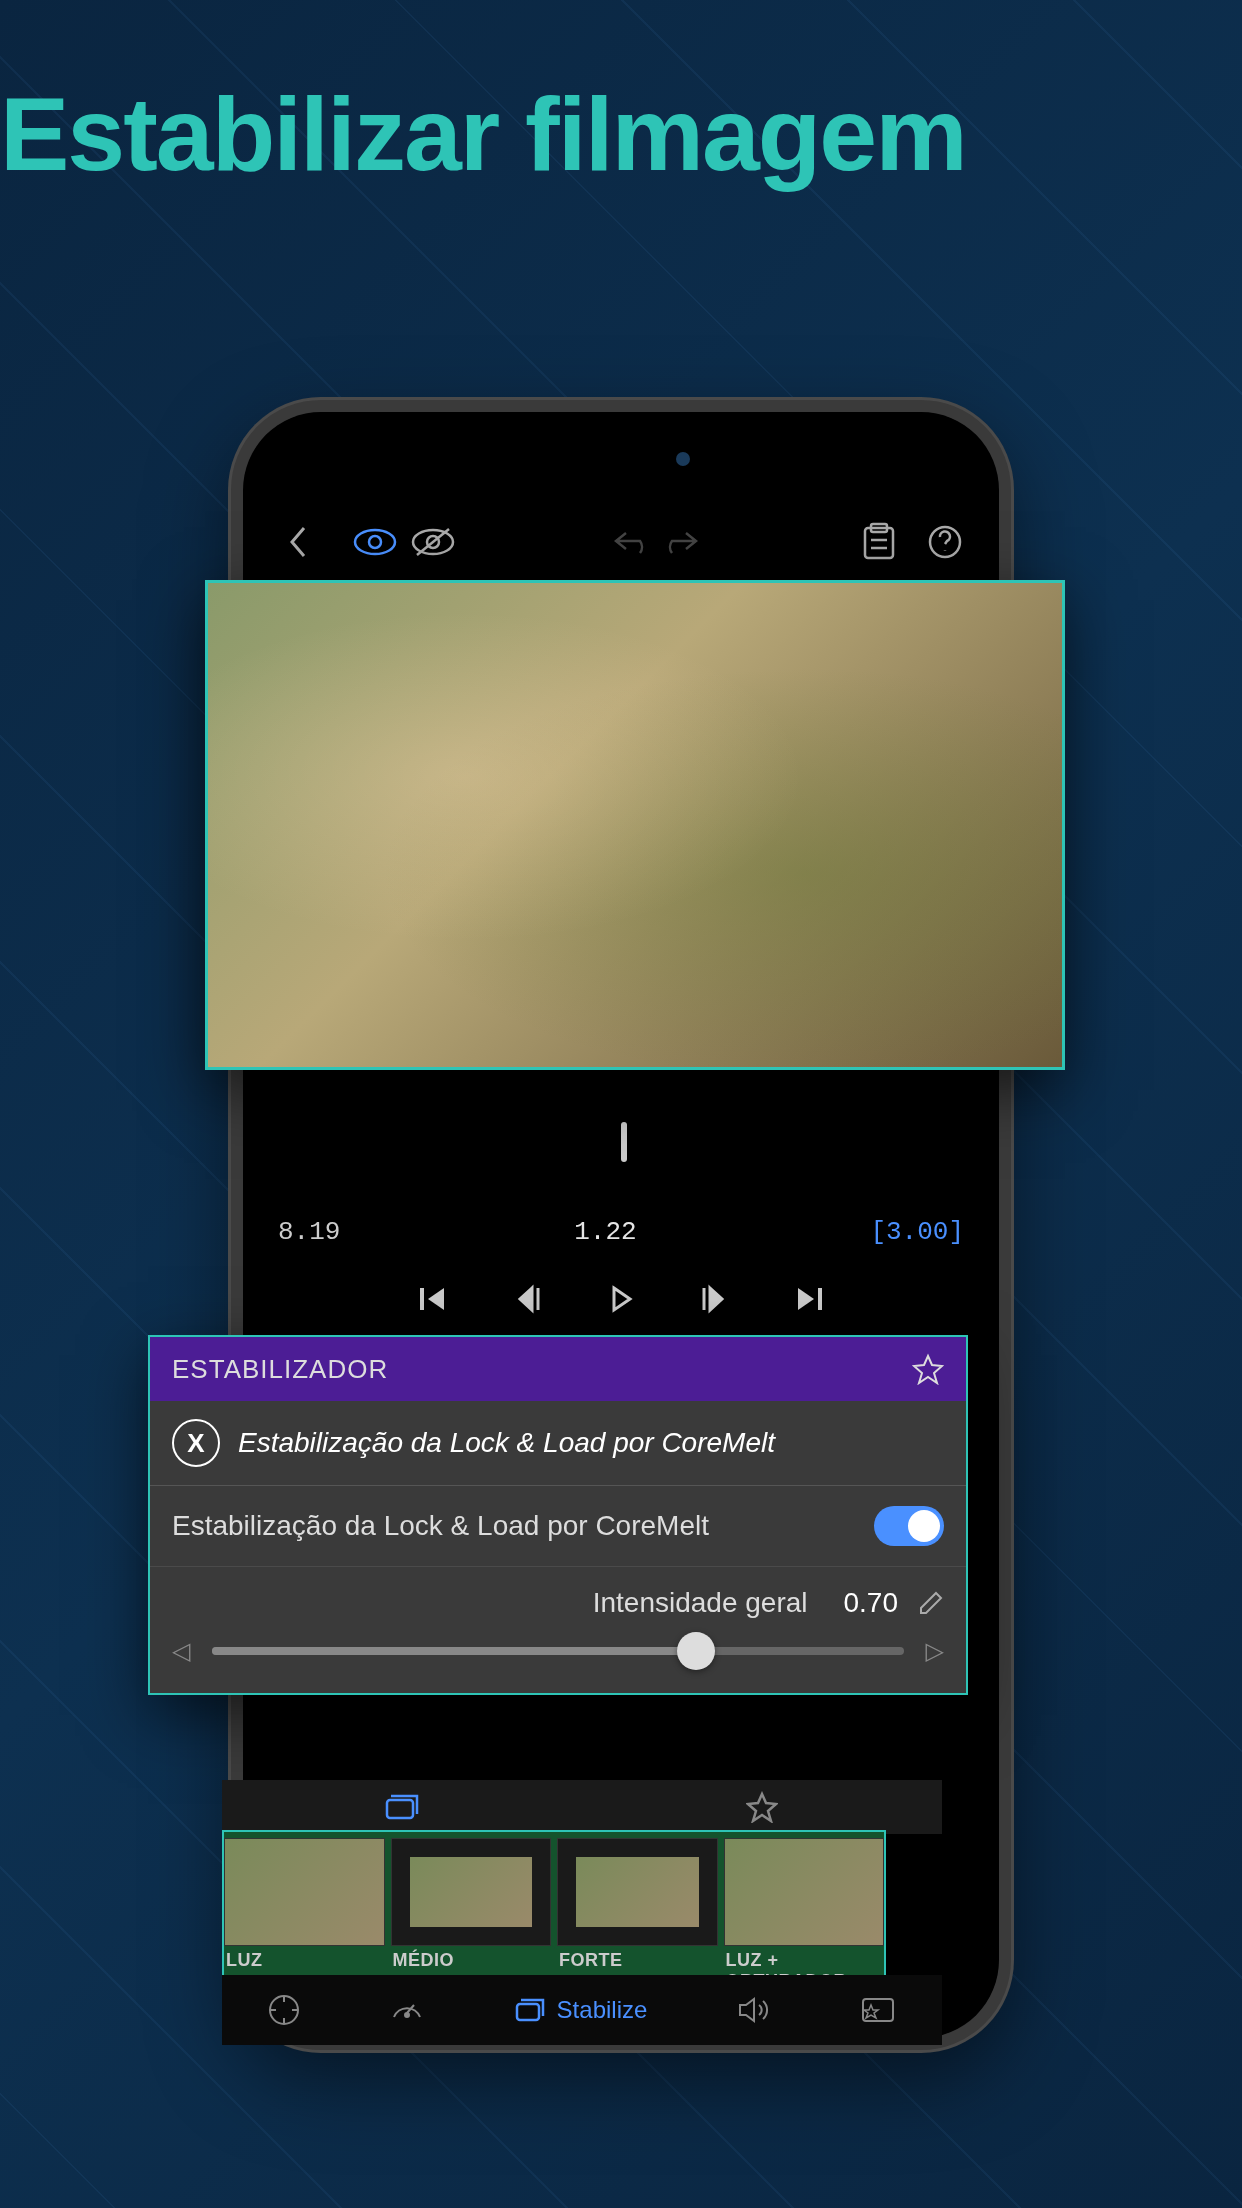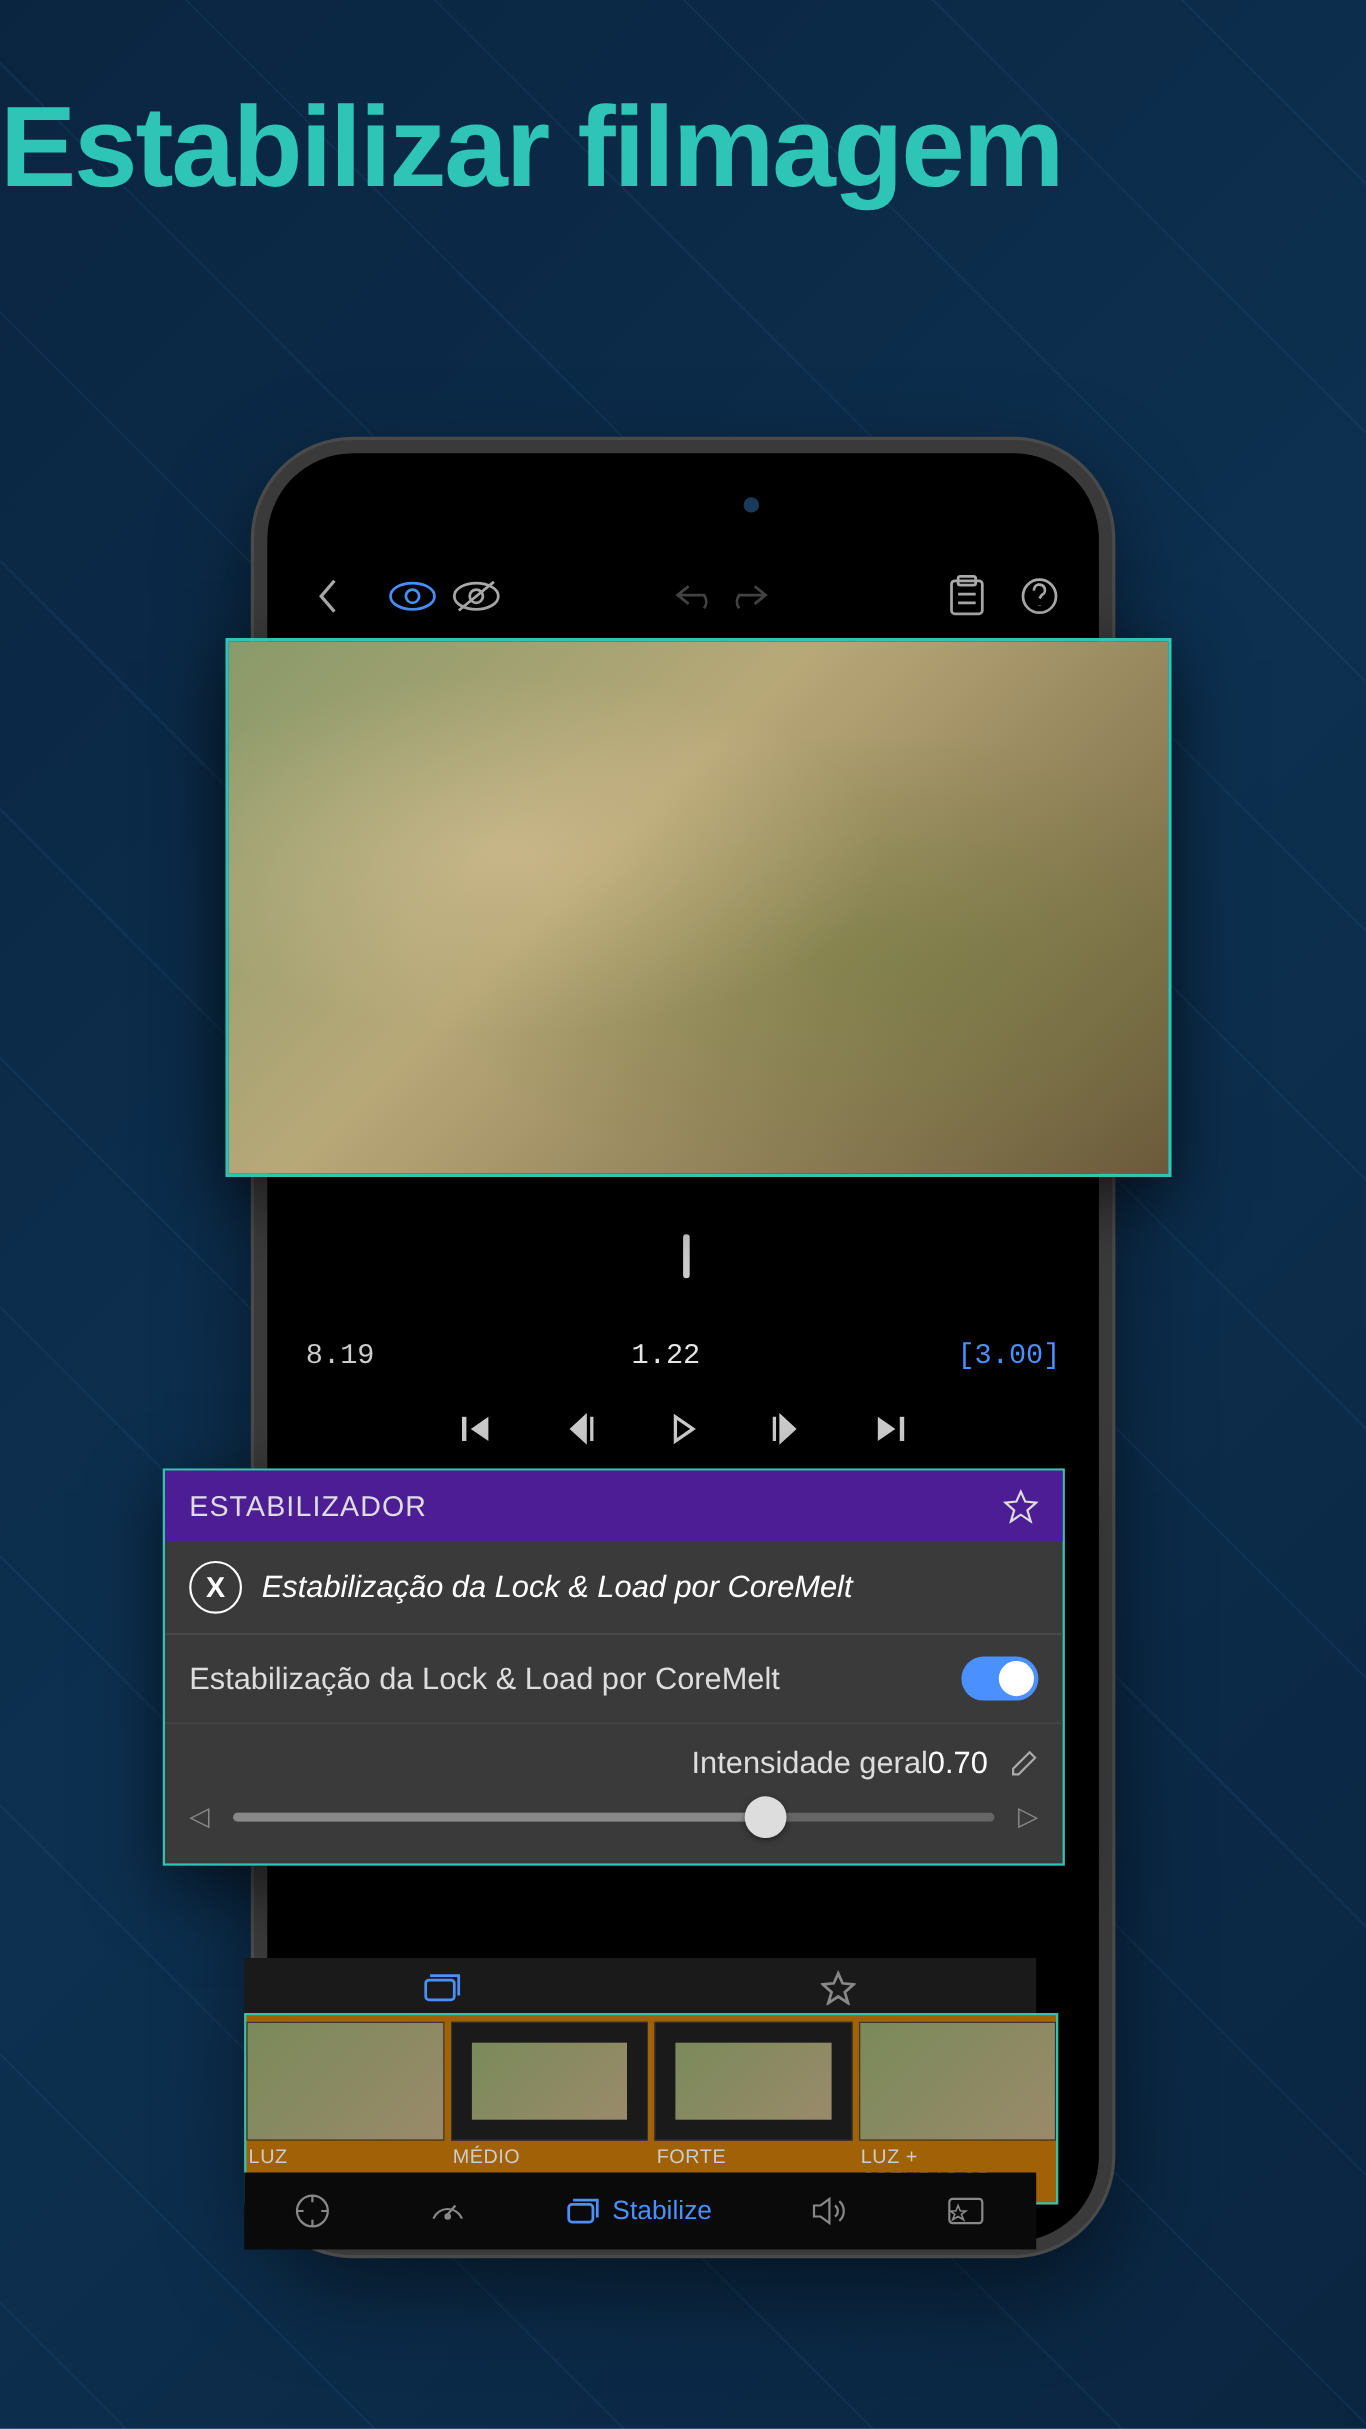--- a/index.html
+++ b/index.html
@@ -217,21 +217,21 @@
 }
 .toggle.off { background: #555; }
 .toggle.off .toggle-thumb { left: 4px; right: auto; }
 .intensity-row { padding: 20px 22px 28px; }
 .intensity-header {
   display: flex;
   justify-content: flex-end;
   align-items: center;
   margin-bottom: 18px;
 }
-.intensity-value { color: #fff; font-size: 28px; display: flex; align-items: center; gap: 20px; }
+.intensity-value { color: #fff; font-size: 28px; display: flex; align-items: center; gap: 20px; margin-left: 36px; }
 .pencil-icon { color: #aaa; width: 26px; height: 26px; }
 .slider-row {
   display: flex;
   align-items: center;
   gap: 22px;
 }
 .slider-arrow { color: #888; font-size: 24px; }
 .slider-track {
   flex: 1;
   height: 8px;
@@ -271,26 +271,27 @@
   display: flex;
   align-items: center;
   justify-content: center;
   color: #888;
 }
 .tab-item.active { color: #4a90ff; }
 .presets-row {
   position: absolute;
   top: 1830px;
   left: 222px;
-  width: 740px;
+  width: 664px;
   display: flex;
   gap: 6px;
   padding: 6px 0;
   border: 2px solid #2ec4b6;
-  background: #a16207;
+  background: #14532d;
+  font-weight: bold;
 }
 .preset-card {
   width: 200px;
   display: flex;
   flex-direction: column;
 }
 .preset-thumb {
   height: 108px;
   background: linear-gradient(135deg, #7a8a5a 0%, #9a8a6a 100%);
   border: 1px solid #333;

